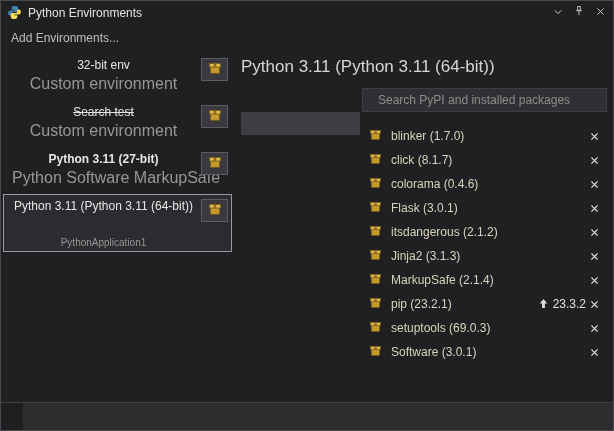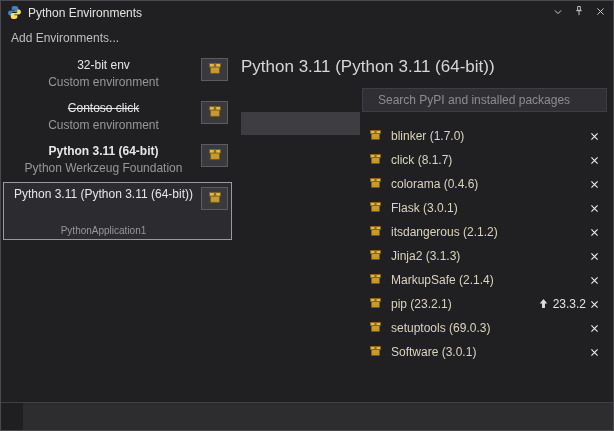--- a/index.html
+++ b/index.html
@@ -48,21 +48,21 @@
     padding:3px 3px 3px 8px;
     border:1px solid transparent;
     min-height:38px;
     text-align:center;
   }
   .env-row.selected{ border-color:#9a9a9e; background:#2c2c30; }
   .env-info{ flex:1; min-width:0; padding-top:1px; }
   .env-name{ font-size:12px; color:#e6e6e6; white-space:nowrap; }
   .env-name.bold{ font-weight:bold; }
   .env-name.strike{ text-decoration:line-through; }
-  .env-sub{ font-size:12px; color:#979797; margin-top:3px; white-space:nowrap; }
+  .env-sub{ font-size:16px; color:#979797; margin-top:3px; white-space:nowrap; }
   .env-sub.small{ font-size:10px;margin-top:24px; }
   .env-btn{
     width:27px; height:23px; flex:none; margin-left:6px; margin-top:1px;
     background:#3a3a3e; border:1px solid #5c5c60;
     display:flex; align-items:center; justify-content:center;
   }
 
   
   .detail{ flex:1; min-width:0; display:flex; flex-direction:column; padding:0 6px 0 7px; }
   .detail-title{
@@ -171,37 +171,37 @@
         <svg width="14" height="14" viewBox="0 0 16 16">
           <rect x="1.8" y="3" width="12.4" height="4" fill="#e0b94f" stroke="#7a5f17" stroke-width="0.8"></rect>
           <rect x="3" y="7" width="10" height="7" fill="#c79a2e" stroke="#7a5f17" stroke-width="0.8"></rect>
           <rect x="6.6" y="3" width="2.8" height="4" fill="#8a6d1f"></rect>
         </svg>
       </span>
     </div>
   </div>
         <div class="env-row">
     <div class="env-info">
-      <div class="env-name strike">Contoso click</div>
+      <div class="env-name strike">Search test</div>
       <div class="env-sub">Custom environment</div>
     </div>
     <div class="env-btn">
       <span>
         <svg width="14" height="14" viewBox="0 0 16 16">
           <rect x="1.8" y="3" width="12.4" height="4" fill="#e0b94f" stroke="#7a5f17" stroke-width="0.8"></rect>
           <rect x="3" y="7" width="10" height="7" fill="#c79a2e" stroke="#7a5f17" stroke-width="0.8"></rect>
           <rect x="6.6" y="3" width="2.8" height="4" fill="#8a6d1f"></rect>
         </svg>
       </span>
     </div>
   </div>
         <div class="env-row">
     <div class="env-info">
-      <div class="env-name bold">Python 3.11 (64-bit)</div>
-      <div class="env-sub">Python Werkzeug Foundation</div>
+      <div class="env-name bold">Python 3.11 (27-bit)</div>
+      <div class="env-sub">Python Software MarkupSafe</div>
     </div>
     <div class="env-btn">
       <span>
         <svg width="14" height="14" viewBox="0 0 16 16">
           <rect x="1.8" y="3" width="12.4" height="4" fill="#e0b94f" stroke="#7a5f17" stroke-width="0.8"></rect>
           <rect x="3" y="7" width="10" height="7" fill="#c79a2e" stroke="#7a5f17" stroke-width="0.8"></rect>
           <rect x="6.6" y="3" width="2.8" height="4" fill="#8a6d1f"></rect>
         </svg>
       </span>
     </div>

